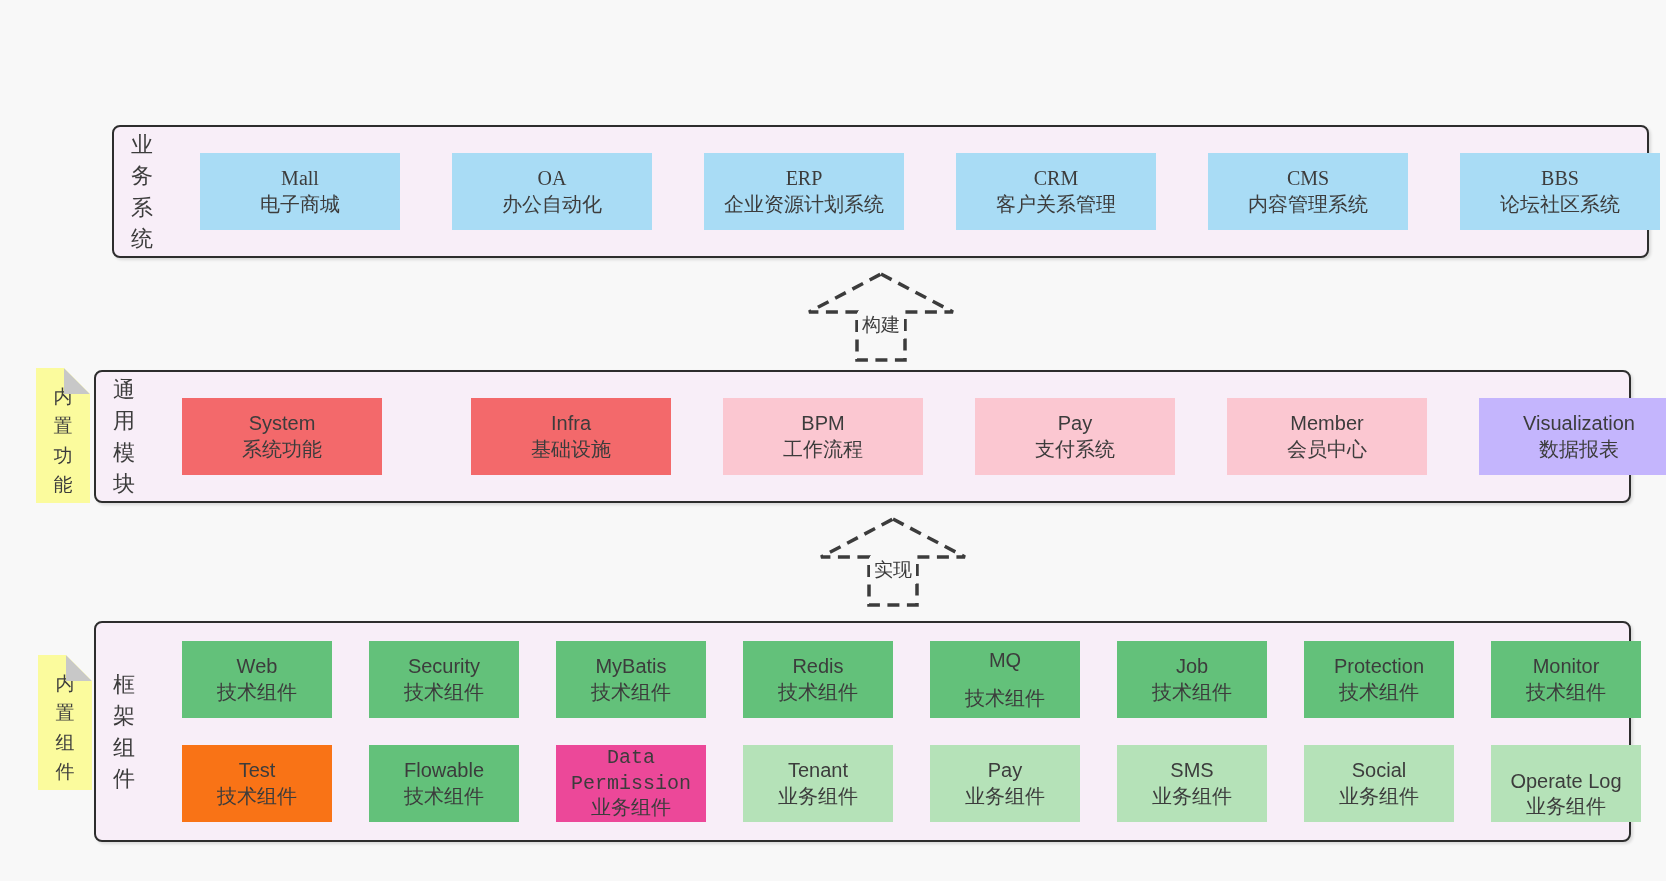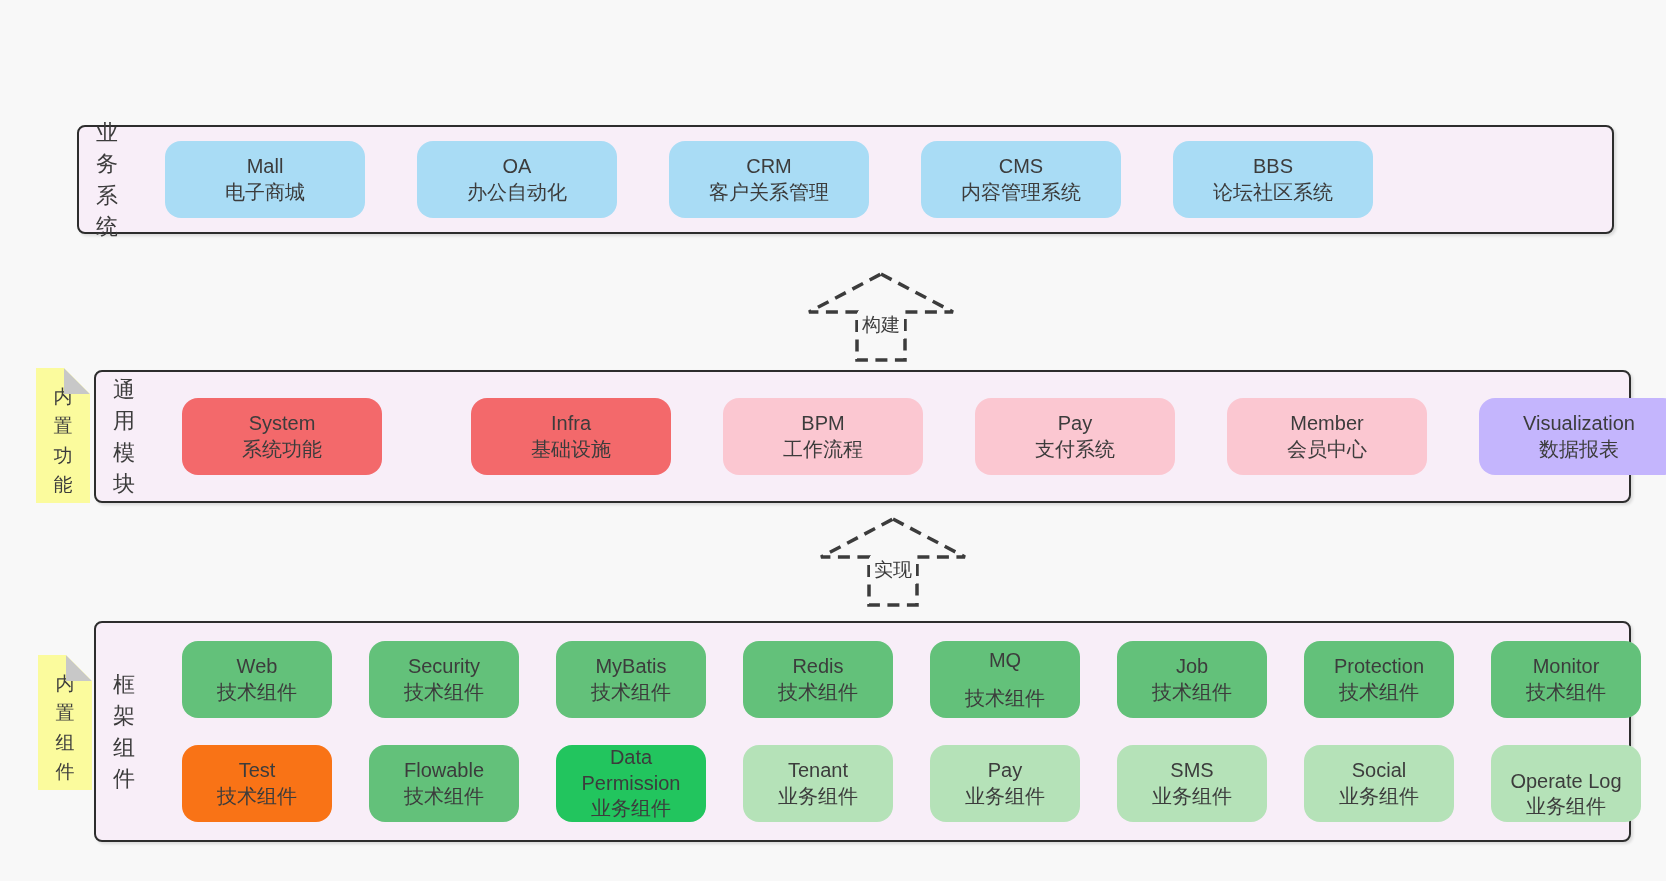--- a/index.html
+++ b/index.html
@@ -17,40 +17,40 @@
     position:absolute;
     background:var(--layer-bg,#f8eef8);
     border:2px solid var(--layer-border,#2d2d2d);
     border-radius:8px;
     box-shadow:2px 2px 3px rgba(0,0,0,0.12);
     display:flex;align-items:center;
     box-sizing:border-box;
     padding-left:14px;
     z-index:2;
   }
-  .layer1{left:77px;top:125px;width:1537px;height:109px;}
+  .layer1{left:112px;top:125px;width:1537px;height:133px;font-family:Liberation Serif, serif;}
   .layer2{left:94px;top:370px;width:1537px;height:133px;}
   .layer3{left:94px;top:621px;width:1537px;height:221px;}
 
   .vlabel{
     width:28px;
     font-size:22px;line-height:1.42;
     word-break:break-all;text-align:center;
     color:var(--text,#3c3c3c);
     flex:none;
   }
   .rows{
     flex:1;display:flex;flex-direction:column;justify-content:center;
     gap:27px;padding-left:44px;padding-right:14px;
   }
   .box-row{display:flex;gap:52px;}
   .layer3 .box-row{gap:37px;}
 
   .box{
-    height:77px;border-radius:16px;
+    height:77px;border-radius:0;
     display:flex;flex-direction:column;justify-content:center;align-items:center;
     text-align:center;
     font-size:20px;line-height:1.28;
     padding:2px 6px;box-sizing:border-box;
     flex:none;width:200px;
   }
   .layer3 .box{width:150px;}
 
   
   .note{
@@ -113,20 +113,24 @@
         <div class="box-row">
           <div class="box" style="background: rgb(169, 220, 245);">
             <div class="box-title">Mall</div>
             <div class="box-subtitle">电子商城</div>
           </div>
           <div class="box" style="background: rgb(169, 220, 245);">
             <div class="box-title">OA</div>
             <div class="box-subtitle">办公自动化</div>
           </div>
           <div class="box" style="background: rgb(169, 220, 245);">
+            <div class="box-title">ERP</div>
+            <div class="box-subtitle">企业资源计划系统</div>
+          </div>
+          <div class="box" style="background: rgb(169, 220, 245);">
             <div class="box-title">CRM</div>
             <div class="box-subtitle">客户关系管理</div>
           </div>
           <div class="box" style="background: rgb(169, 220, 245);">
             <div class="box-title">CMS</div>
             <div class="box-subtitle">内容管理系统</div>
           </div>
           <div class="box" style="background: rgb(169, 220, 245);">
             <div class="box-title">BBS</div>
             <div class="box-subtitle">论坛社区系统</div>
@@ -220,21 +224,21 @@
         </div>
         <div class="box-row">
           <div class="box" style="background: #f97316;">
             <div class="box-title">Test</div>
             <div class="box-subtitle">技术组件</div>
           </div>
           <div class="box" style="background: rgb(99, 193, 122);">
             <div class="box-title">Flowable</div>
             <div class="box-subtitle">技术组件</div>
           </div>
-          <div class="box" style="background: #22c55e;">
+          <div class="box" style="background: #ec4899; font-family: Liberation Mono, monospace;">
             <div class="box-title">Data Permission</div>
             <div class="box-subtitle">业务组件</div>
           </div>
           <div class="box" style="background: rgb(181, 226, 184);">
             <div class="box-title">Tenant</div>
             <div class="box-subtitle">业务组件</div>
           </div>
           <div class="box" style="background: rgb(181, 226, 184);">
             <div class="box-title">Pay</div>
             <div class="box-subtitle">业务组件</div>

